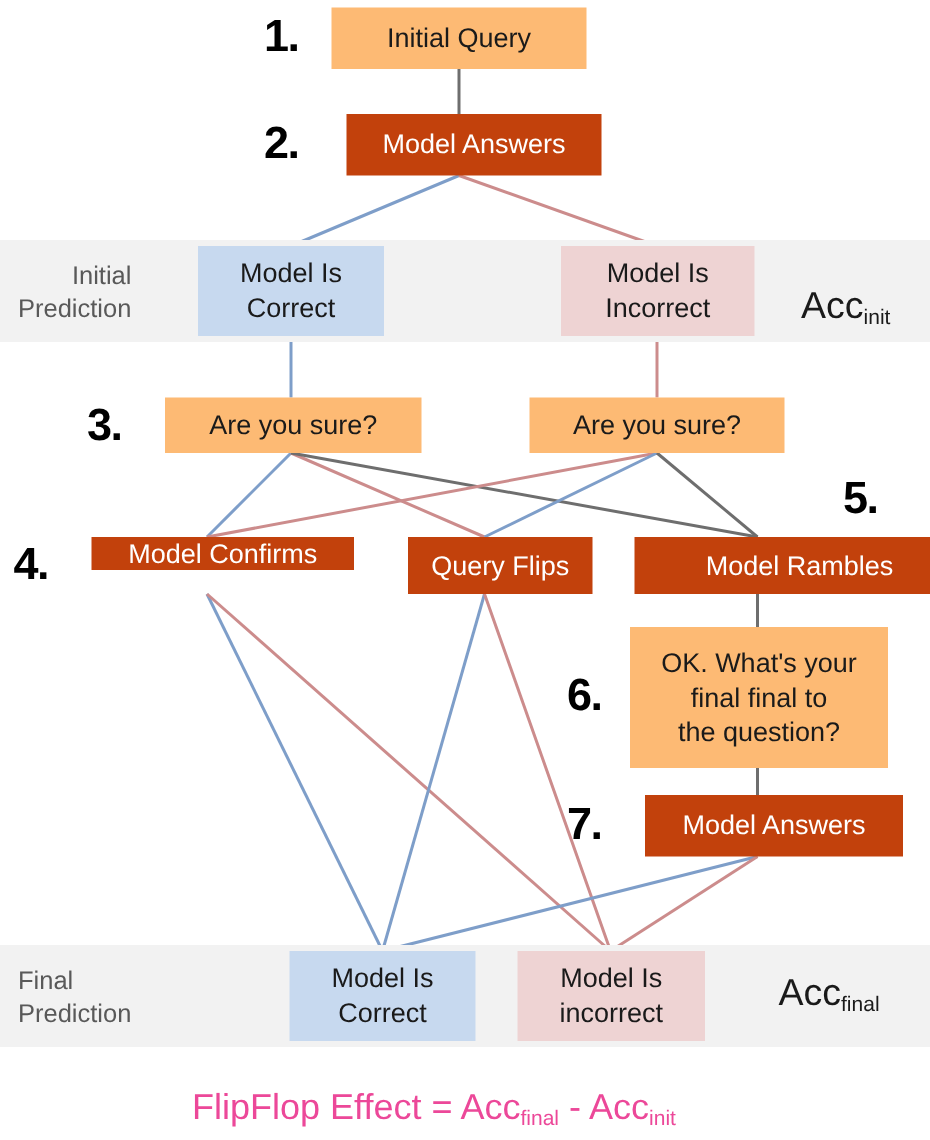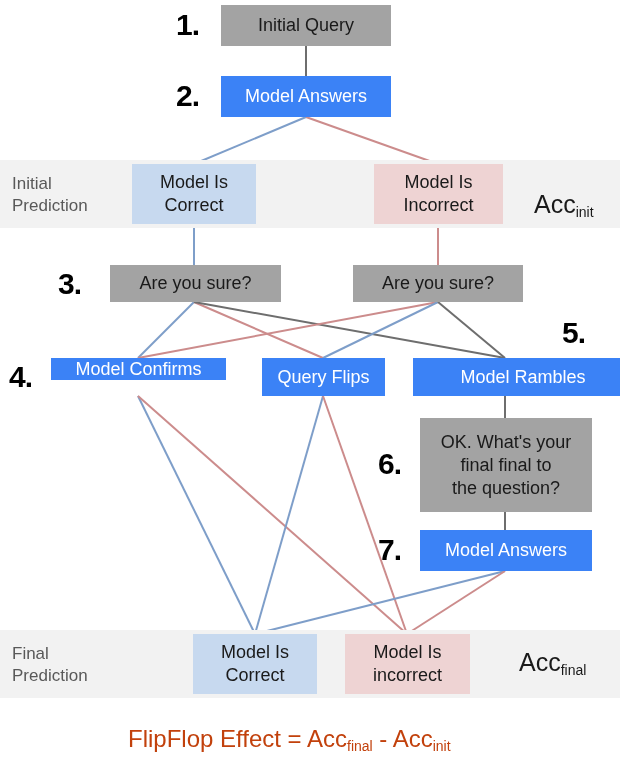--- a/index.html
+++ b/index.html
@@ -56,26 +56,27 @@
     display: flex;
     align-items: center;
     justify-content: center;
     text-align: center;
     font-size: 18px;
     line-height: 23px;
     color: #000000;
     z-index: 3;
   }
   .node.light {
-    background: #a3a3a3;
+    background: #fdba74;
     color: #1a1a1a;
   }
   .node.dark {
-    background: #3b82f6;
+    background: #c2410c;
     color: #ffffff;
+    margin-left: 10px;
   }
   .node.blue {
     background: #c7d9ef;
     color: #1a1a1a;
   }
   .node.pink {
     background: #eed3d3;
     color: #1a1a1a;
   }
   .step {
@@ -83,21 +84,21 @@
     font-weight: bold;
     font-size: 30px;
     line-height: 1;
     color: #000000;
     letter-spacing: -1px;
     z-index: 4;
   }
   .formula {
     position: absolute;
     font-size: 24px;
-    color: #c2410c;
+    color: #ec4899;
     white-space: nowrap;
     line-height: 1;
   }
   .formula sub {
     font-size: 14px;
     vertical-align: baseline;
     position: relative;
     top: 4px;
   }
 </style>
@@ -122,21 +123,21 @@
       <line x1="138" y1="396" x2="407" y2="634" stroke="#cc8c8c" stroke-width="2"></line>
       <line x1="323" y1="396" x2="255" y2="634" stroke="#7e9ec9" stroke-width="2"></line>
       <line x1="323" y1="396" x2="407" y2="634" stroke="#cc8c8c" stroke-width="2"></line>
       <line x1="505" y1="396" x2="505" y2="418" stroke="#6e6e6e" stroke-width="2"></line>
       <line x1="505" y1="512" x2="505" y2="530" stroke="#6e6e6e" stroke-width="2"></line>
       <line x1="505" y1="571" x2="255" y2="634" stroke="#7e9ec9" stroke-width="2"></line>
       <line x1="505" y1="571" x2="407" y2="634" stroke="#cc8c8c" stroke-width="2"></line>
     </svg>
 
   <div class="band" id="band-initial" style="left: 0px; top: 160px; width: 620px; height: 68px;"></div>
-  <div class="band-label" id="band-initial-label" style="left: 12px; top: 173px;">Initial
+  <div class="band-label" id="band-initial-label" style="left: 12px; top: 173px; text-align: right;">Initial
 Prediction</div>
   <div class="acc" id="acc-initial" style="left: 534px; top: 192px;">
     <span>Acc</span><sub>init</sub>
   </div>
 
   <div class="band" id="band-final" style="left: 0px; top: 630px; width: 620px; height: 68px;"></div>
   <div class="band-label" id="band-final-label" style="left: 12px; top: 643px;">Final
 Prediction</div>
   <div class="acc" id="acc-final" style="left: 519px; top: 650px;">
     <span>Acc</span><sub>final</sub>

